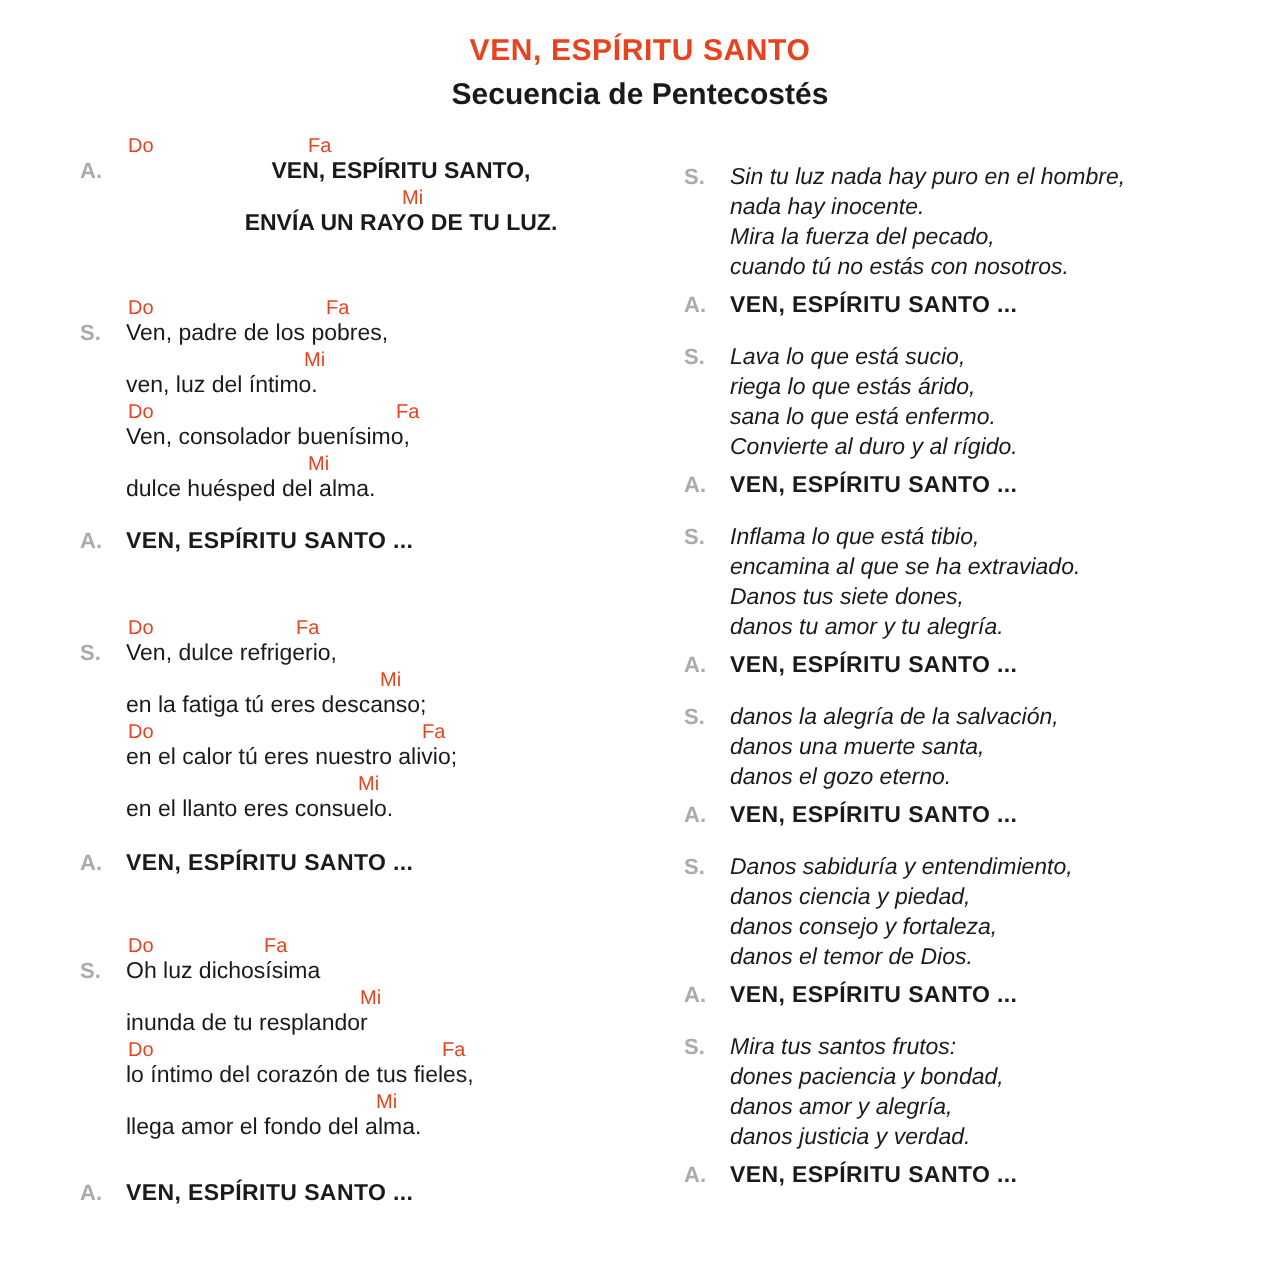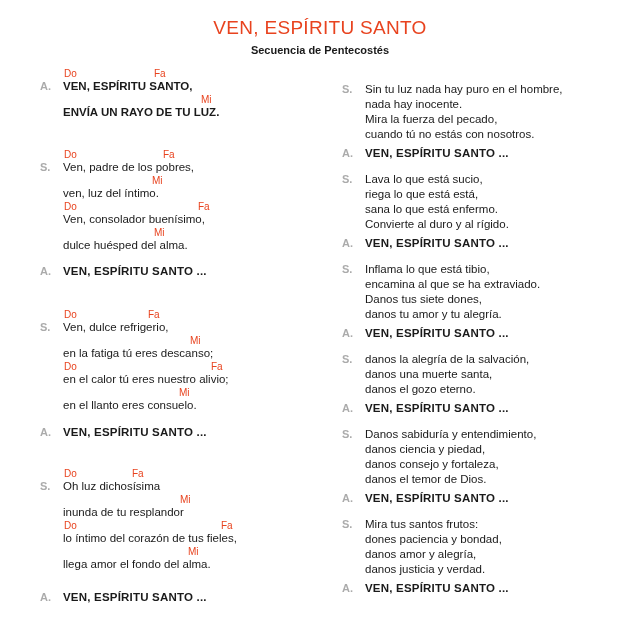--- a/index.html
+++ b/index.html
@@ -2,41 +2,41 @@
 <html style="--accent: #E8431F; --marker: #ABABAB; --text: #1A1A1A; --bg: #FFFFFF;"><head>
 <meta charset="utf-8">
 <style>
   :root { --accent:#E8431F; --marker:#ABABAB; --text:#1A1A1A; --bg:#FFFFFF; }
   * { box-sizing:border-box; margin:0; padding:0; }
   html,body { width:640px; height:640px; background:var(--bg);
               font-family:"Liberation Sans", sans-serif; }
   .page { position:relative; width:640px; height:640px; overflow:hidden; background:var(--bg); }
 
   .header { position:absolute; left:0; top:17px; width:100%; text-align:center; }
-  .title { color:var(--accent); font-size:19px; font-weight:normal; letter-spacing:.3px; }
-  .subtitle { color:var(--text); font-size:11px; font-weight:bold; margin-top:5px; }
+  .title { color:var(--accent); font-size:15px; font-weight:bold; letter-spacing:.3px; }
+  .subtitle { color:var(--text); font-size:15px; font-weight:bold; margin-top:5px; }
 
   .col { position:absolute; width:298px; }
   .col0 { left:40px; top:67px; }
   .col1 { left:342px; top:82px; }
 
   .block { display:flex; align-items:flex-start; }
   .marker { flex:0 0 23px; color:var(--marker); font-weight:bold; font-size:11px; line-height:13px; }
   .col1 .marker { line-height:15px; }
   .block.refrain .marker { line-height:13px; }
   .marker.pad { padding-top:13px; }
   .body { flex:1; min-width:0; }
 
   .chord-line { position:relative; height:13px; }
   .chord { position:absolute; top:0; color:var(--accent); font-size:10px; font-weight:normal;
            line-height:13px; white-space:nowrap; }
 
   .lyric { color:var(--text); font-size:11.5px; line-height:13px; white-space:nowrap; }
-  .col1 .lyric { line-height:15px; }
-  .lyric.bold { font-weight:bold; }
+  .col1 .lyric { line-height:15px;font-style:italic; }
+  .lyric.bold { font-weight:bold;text-align:center; }
   .refrain-text { color:var(--text); font-size:11.5px; font-weight:bold; line-height:13px;
                   letter-spacing:.2px; white-space:nowrap; }
 </style>
 </head>
 <body>
 
 <div class="page">
   <div class="header">
     <div class="title">VEN, ESPÍRITU SANTO</div>
     <div class="subtitle">Secuencia de Pentecostés</div>
@@ -157,21 +157,21 @@
       <div class="block refrain" style="margin-bottom: 12px;">
         <span class="marker">A.</span>
         <div class="body">
           <div class="refrain-text">VEN, ESPÍRITU SANTO ...</div>
         </div>
       </div>
       <div class="block verse" style="margin-bottom: 5px;">
         <span class="marker">S.</span>
         <div class="body">
           <div class="lyric">Lava lo que está sucio,</div>
-          <div class="lyric">riega lo que está está,</div>
+          <div class="lyric">riega lo que estás árido,</div>
           <div class="lyric">sana lo que está enfermo.</div>
           <div class="lyric">Convierte al duro y al rígido.</div>
         </div>
       </div>
       <div class="block refrain" style="margin-bottom: 12px;">
         <span class="marker">A.</span>
         <div class="body">
           <div class="refrain-text">VEN, ESPÍRITU SANTO ...</div>
         </div>
       </div>

